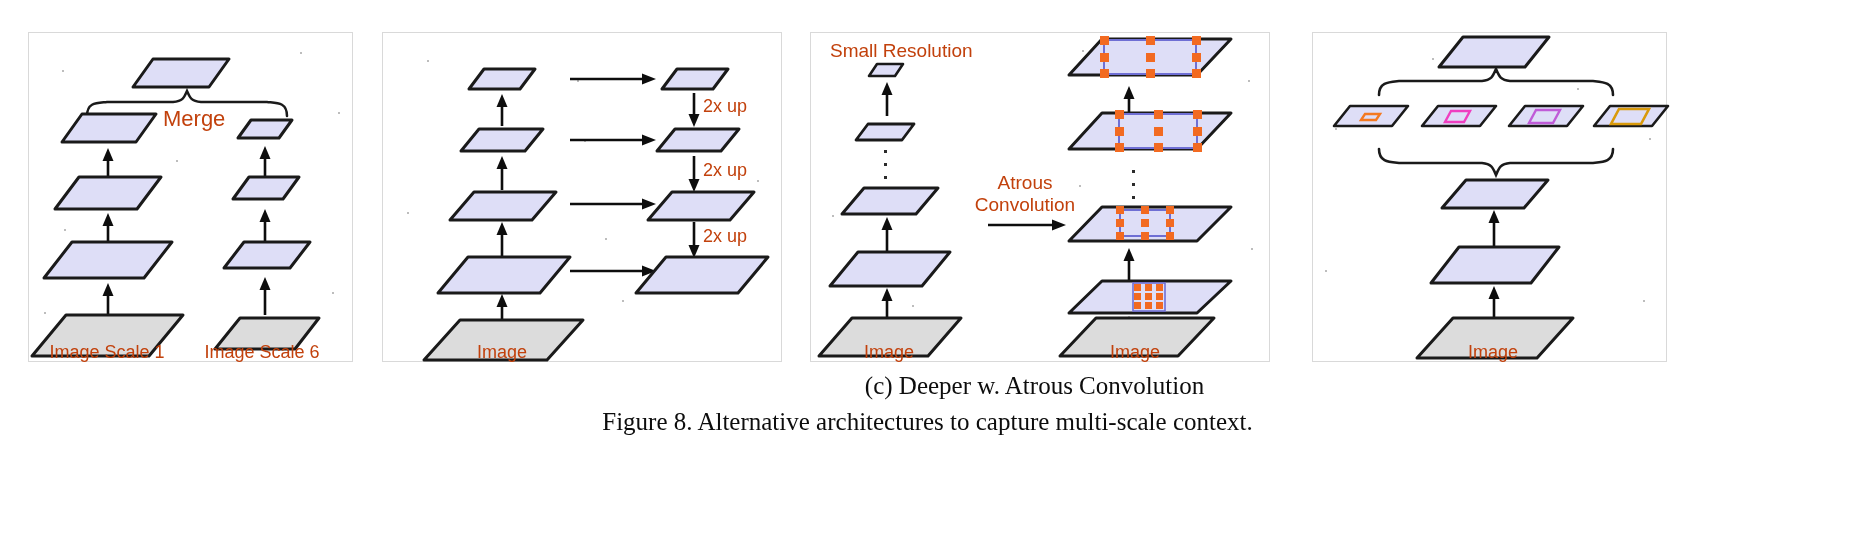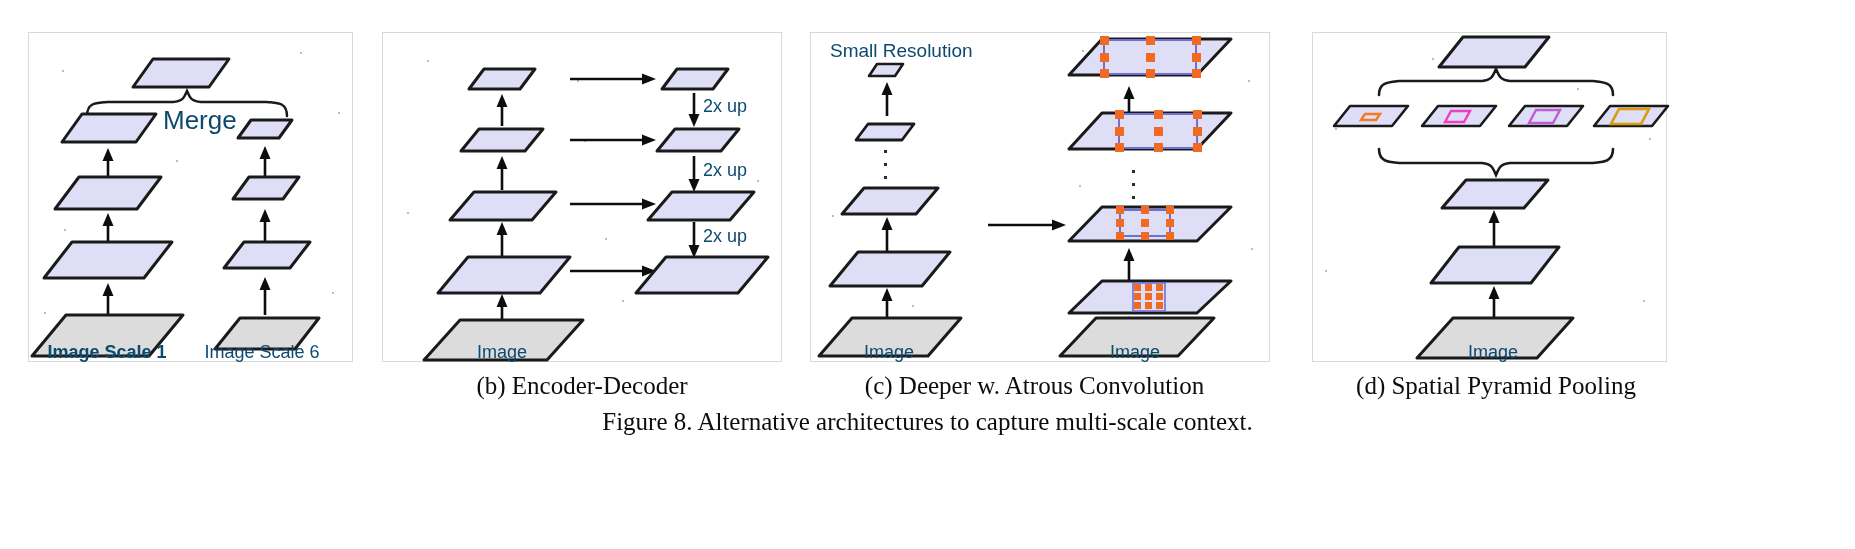--- a/index.html
+++ b/index.html
@@ -52,21 +52,21 @@
     font-size: 25px;
     color: #0d0d0d;
   }
   
   .slab { position: absolute; }
   .slab svg { display: block; overflow: visible; }
   .lbl {
     position: absolute;
     font-family: "Liberation Sans", sans-serif;
     font-size: 18px;
-    color: #0c4a6e;
+    color: #c2410c;
     white-space: nowrap;
     line-height: 1.15;
   }
   .lbl.center { transform: translateX(-50%); text-align: center; }
   .arrow { position: absolute; }
   .arrow svg { display: block; overflow: visible; }
   .speck { position: absolute; width: 2px; height: 2px; background: #bdbdbd; }
 </style>
 </head>
 <body>
@@ -90,21 +90,21 @@
         <svg width="100" height="32" viewBox="0 0 100 32">
           <polygon points="22,2 98,2 78,30 2,30" fill="#dedef7" stroke="#1a1a1a" stroke-width="3" stroke-linejoin="round"></polygon>
         </svg>
       </div>
 
       <div class="slab" style="left:85px; top:90px;">
         <svg width="205" height="28" viewBox="0 0 205 28">
           <path d="M2,26 C2,12 12,13 22,12 L88,12 C98,11 99,8 102,1 C105,8 106,11 116,12 L182,12 C192,13 202,12 202,26" fill="none" stroke="#1a1a1a" stroke-width="2.5" stroke-linecap="round"></path>
         </svg>
       </div>
-      <div class="lbl" style="left:163px; top:106px; font-size:26px;">Merge</div>
+      <div class="lbl" style="left:163px; top:106px; font-size:22px;">Merge</div>
 
       <div class="slab" style="left:60px; top:112px;">
         <svg width="98" height="32" viewBox="0 0 98 32">
           <polygon points="22,2 96,2 76,30 2,30" fill="#dedef7" stroke="#1a1a1a" stroke-width="3" stroke-linejoin="round"></polygon>
         </svg>
       </div>
       <div class="arrow" style="left:101px; top:148px;">
         <svg width="14" height="34" viewBox="0 0 14 34">
           <line x1="7" y1="34" x2="7" y2="10" stroke="#0d0d0d" stroke-width="2.6"></line>
           <polygon points="7,0 1.5,13 12.5,13" fill="#0d0d0d"></polygon>
@@ -130,21 +130,21 @@
         <svg width="14" height="34" viewBox="0 0 14 34">
           <line x1="7" y1="34" x2="7" y2="10" stroke="#0d0d0d" stroke-width="2.6"></line>
           <polygon points="7,0 1.5,13 12.5,13" fill="#0d0d0d"></polygon>
         </svg>
       </div>
       <div class="slab" style="left:30px; top:313px;">
         <svg width="155" height="45" viewBox="0 0 155 45">
           <polygon points="36,2 153,2 119,43 2,43" fill="#dcdcdc" stroke="#1a1a1a" stroke-width="3" stroke-linejoin="round"></polygon>
         </svg>
       </div>
-      <div class="lbl center" style="left:107px; top:342px;font-weight:bold;">Image Scale 1</div>
+      <div class="lbl center" style="left:107px; top:342px;">Image Scale 1</div>
 
       <div class="slab" style="left:236px; top:118px;">
         <svg width="58" height="22" viewBox="0 0 58 22">
           <polygon points="15,2 56,2 43,20 2,20" fill="#dedef7" stroke="#1a1a1a" stroke-width="3" stroke-linejoin="round"></polygon>
         </svg>
       </div>
       <div class="arrow" style="left:258px; top:146px;">
         <svg width="14" height="36" viewBox="0 0 14 36">
           <line x1="7" y1="36" x2="7" y2="10" stroke="#0d0d0d" stroke-width="2.6"></line>
           <polygon points="7,0 1.5,13 12.5,13" fill="#0d0d0d"></polygon>
@@ -306,21 +306,20 @@
         </svg>
       </div>
       <div class="lbl" style="left:331px; top:226px;">2x up</div>
 
       <div class="slab" style="left:262px; top:255px;">
         <svg width="136" height="40" viewBox="0 0 136 40">
           <polygon points="32,2 134,2 104,38 2,38" fill="#dedef7" stroke="#1a1a1a" stroke-width="3" stroke-linejoin="round"></polygon>
         </svg>
       </div>
 
-      <div class="panel-caption">(b) Encoder-Decoder</div>
     </div>
 
     <div class="panel-wrap" style="width:485px;">
       <div class="panel-box" style="left:18px; width:460px;"></div>
 
       <div class="speck" style="left:290px; top:50px;"></div>
       <div class="speck" style="left:456px; top:80px;"></div>
       <div class="speck" style="left:40px; top:215px;"></div>
       <div class="speck" style="left:287px; top:185px;"></div>
       <div class="speck" style="left:459px; top:248px;"></div>
@@ -371,20 +370,24 @@
           <polygon points="7,0 1.5,13 12.5,13" fill="#0d0d0d"></polygon>
         </svg>
       </div>
       <div class="slab" style="left:25px; top:316px;">
         <svg width="146" height="42" viewBox="0 0 146 42">
           <polygon points="35,2 144,2 111,40 2,40" fill="#dcdcdc" stroke="#1a1a1a" stroke-width="3" stroke-linejoin="round"></polygon>
         </svg>
       </div>
       <div class="lbl center" style="left:97px; top:342px;">Image</div>
 
+      <div class="lbl center" style="left:233px; top:172px; font-size:19px; text-align:center;">
+        <div>Atrous</div>
+        <div>Convolution</div>
+      </div>
       <div class="arrow" style="left:196px; top:218px;">
         <svg width="78" height="14" viewBox="0 0 78 14">
           <line x1="0" y1="7" x2="66" y2="7" stroke="#0d0d0d" stroke-width="2.6"></line>
           <polygon points="78,7 64,1.5 64,12.5" fill="#0d0d0d"></polygon>
         </svg>
       </div>
 
       <div class="slab" style="left:274px; top:36px;">
         <svg width="168" height="42" viewBox="0 0 168 42">
           <polygon points="36,3 165,3 131,39 3,39" fill="#dedef7" stroke="#1a1a1a" stroke-width="3" stroke-linejoin="round"></polygon>
@@ -561,19 +564,18 @@
           <polygon points="7,0 1.5,13 12.5,13" fill="#0d0d0d"></polygon>
         </svg>
       </div>
       <div class="slab" style="left:138px; top:316px;">
         <svg width="160" height="44" viewBox="0 0 160 44">
           <polygon points="38,2 158,2 122,42 2,42" fill="#dcdcdc" stroke="#1a1a1a" stroke-width="3" stroke-linejoin="round"></polygon>
         </svg>
       </div>
       <div class="lbl center" style="left:216px; top:342px;">Image</div>
 
-      <div class="panel-caption" style="left:-70px; width:578px;">(d) Spatial Pyramid Pooling</div>
     </div>
 
   </div>
 
   <div class="fig-caption">Figure 8. Alternative architectures to capture multi-scale context.</div>
 </div>
 
 </body></html>

